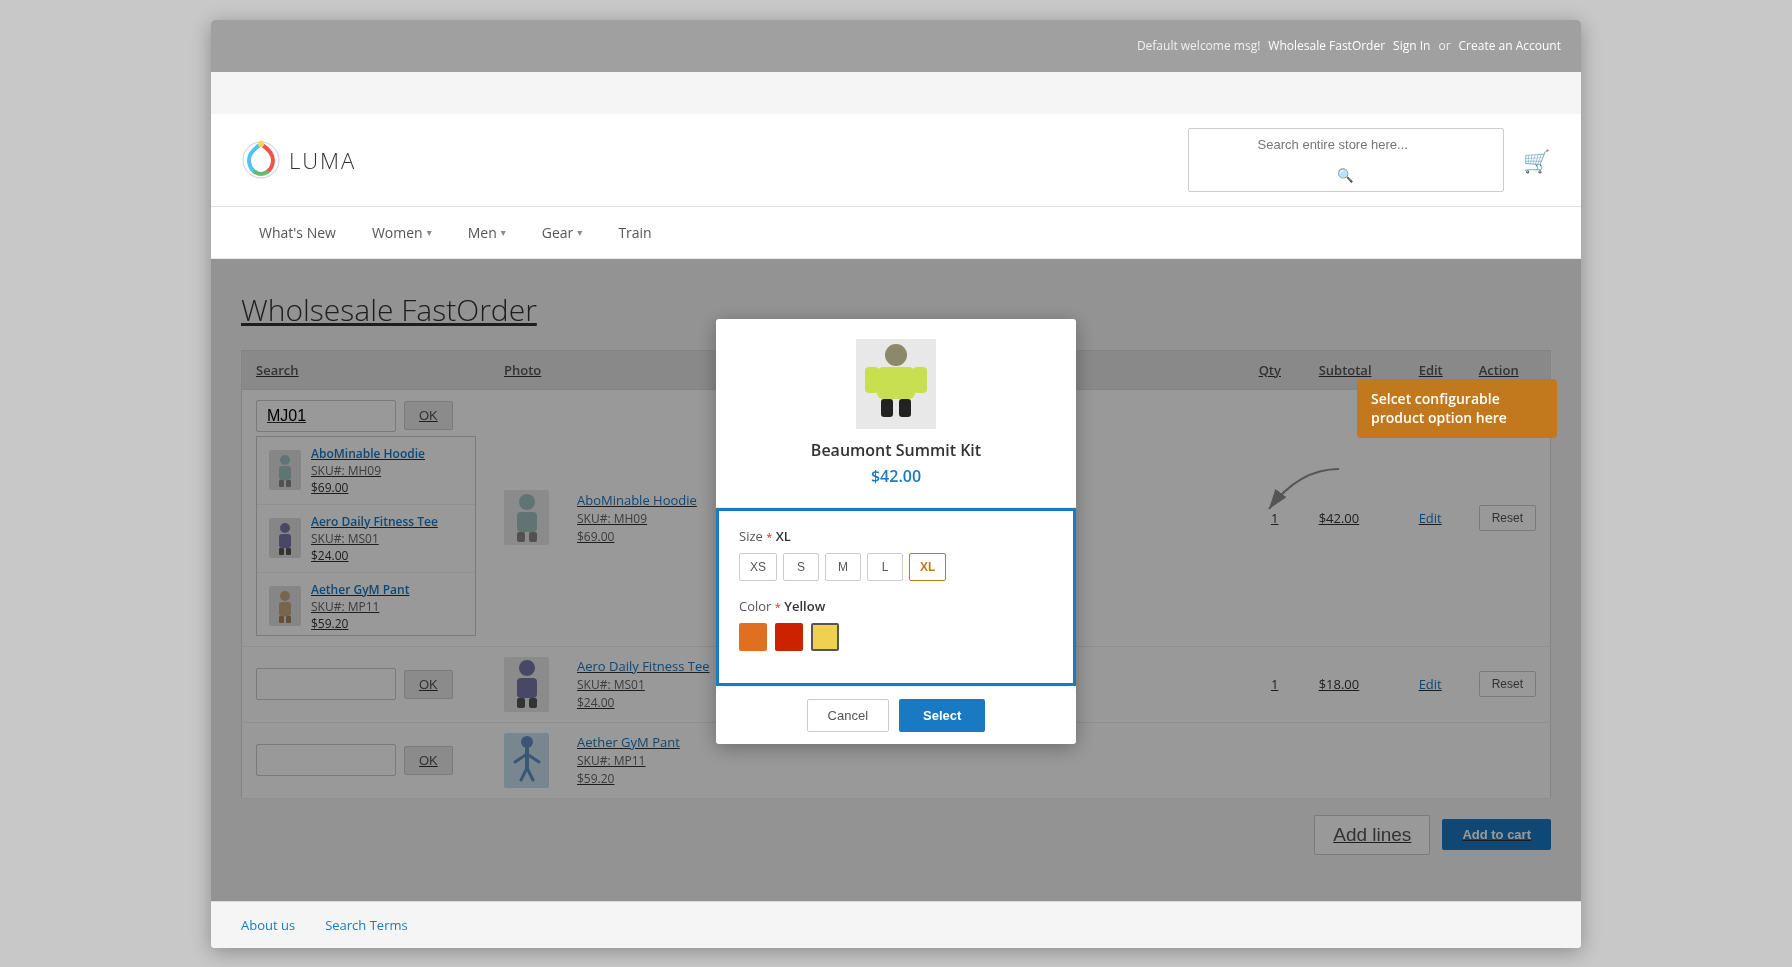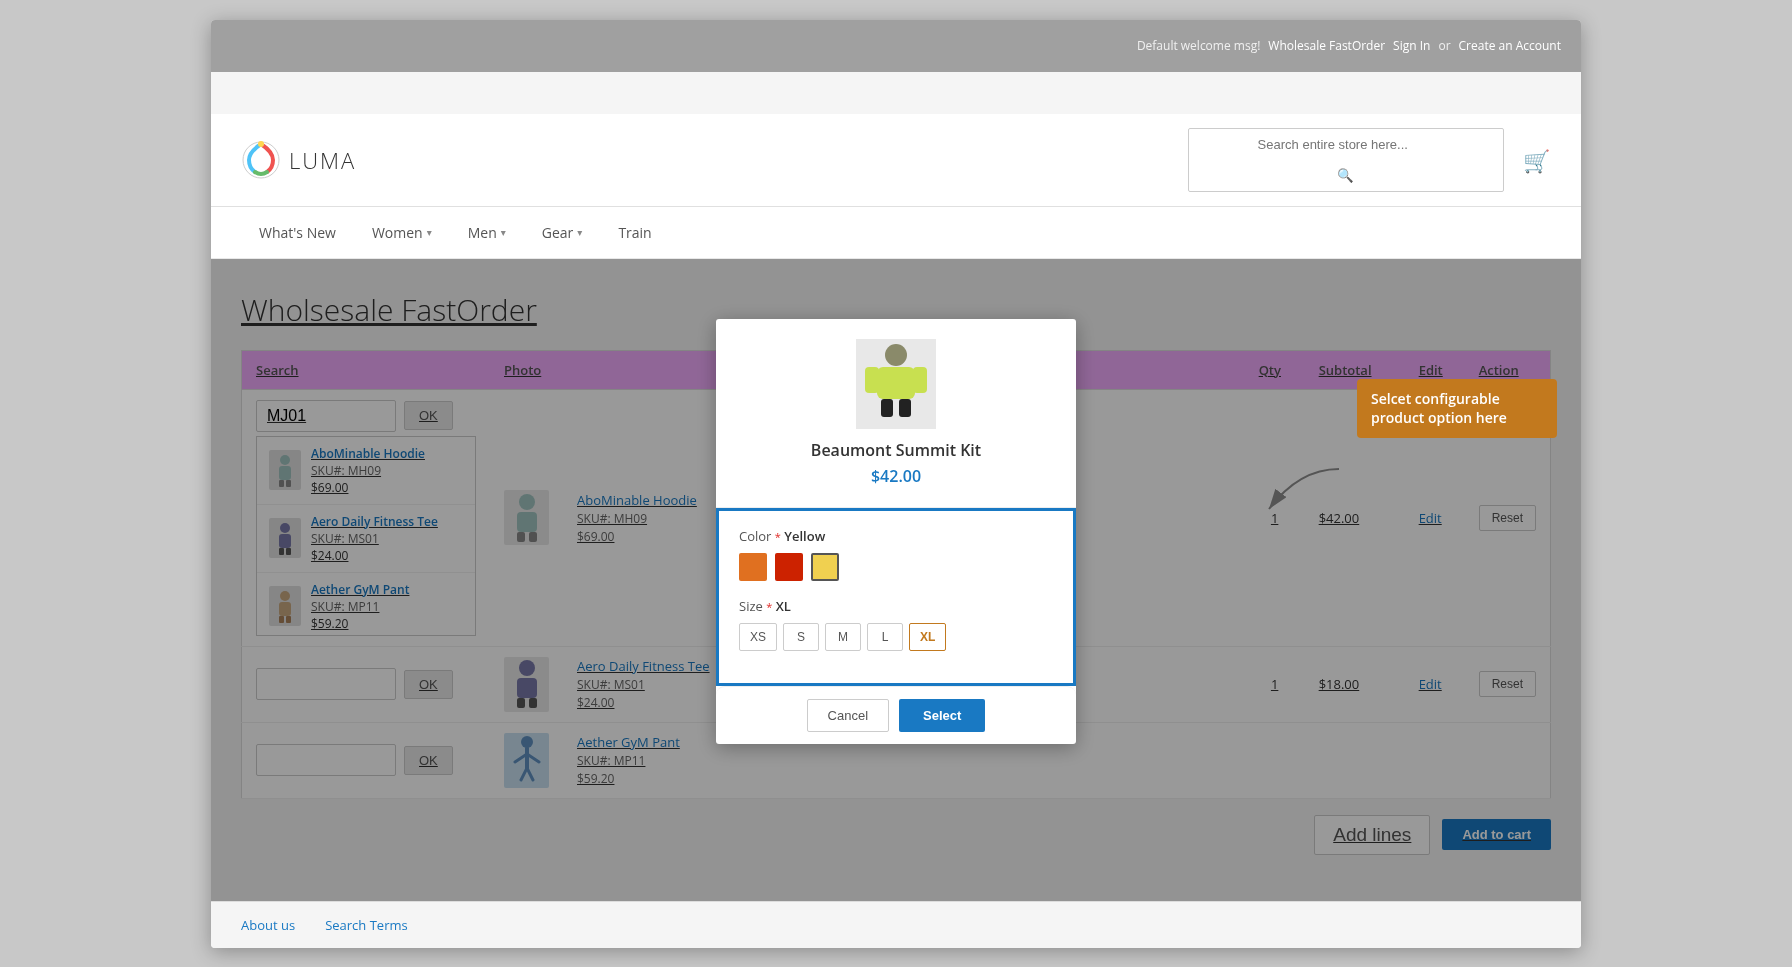--- a/index.html
+++ b/index.html
@@ -129,21 +129,21 @@
     }
 
     
     .order-table {
       width: 100%;
       border-collapse: collapse;
       background: #fff;
       border: 1px solid #ddd;
     }
     .order-table th {
-      background: #f0abfc;
+      background: #e5e5e5;
       padding: 10px 14px;
       text-align: left;
       font-size: 13px;
       font-weight: 600;
       color: #555;
       border-bottom: 1px solid #ddd;
     }
     .order-table td {
       padding: 10px 14px;
       border-bottom: 1px solid #eee;
@@ -658,37 +658,37 @@
               <rect x="52" y="26" width="14" height="26" rx="4" fill="#c8e050"></rect>
               <rect x="20" y="58" width="12" height="18" rx="3" fill="#222"></rect>
               <rect x="38" y="58" width="12" height="18" rx="3" fill="#222"></rect>
             </svg>
           </div>
           <div class="modal-product-name">Beaumont Summit Kit</div>
           <div class="modal-product-price">$42.00</div>
         </div>
         <div class="modal-options">
           <div class="option-row">
-            <div class="option-label">Color <span style="color:#e02b27;font-size:11px;">*</span> <span style="font-weight:600;color:#333;">Yellow</span></div>
-            <div class="color-options">
-              <div class="color-swatch" style="background:#e07020;" title="Orange"></div>
-              <div class="color-swatch" style="background:#cc2200;" title="Red"></div>
-              <div class="color-swatch active" style="background:#f0d050;border-color:#555;" title="Yellow"></div>
-            </div>
-          </div>
-          <div class="option-row">
             <div class="option-label">Size <span style="color:#e02b27;font-size:11px;">*</span> <span style="font-weight:600;color:#333;">XL</span></div>
             <div class="size-options">
               <button class="size-btn">XS</button>
               <button class="size-btn">S</button>
               <button class="size-btn">M</button>
               <button class="size-btn">L</button>
               <button class="size-btn active">XL</button>
             </div>
           </div>
+          <div class="option-row">
+            <div class="option-label">Color <span style="color:#e02b27;font-size:11px;">*</span> <span style="font-weight:600;color:#333;">Yellow</span></div>
+            <div class="color-options">
+              <div class="color-swatch" style="background:#e07020;" title="Orange"></div>
+              <div class="color-swatch" style="background:#cc2200;" title="Red"></div>
+              <div class="color-swatch active" style="background:#f0d050;border-color:#555;" title="Yellow"></div>
+            </div>
+          </div>
         </div>
         <div class="modal-footer">
           <button class="cancel-btn">Cancel</button>
           <button class="select-btn">Select</button>
         </div>
       </div>
     </div>
 
   </div>
 

